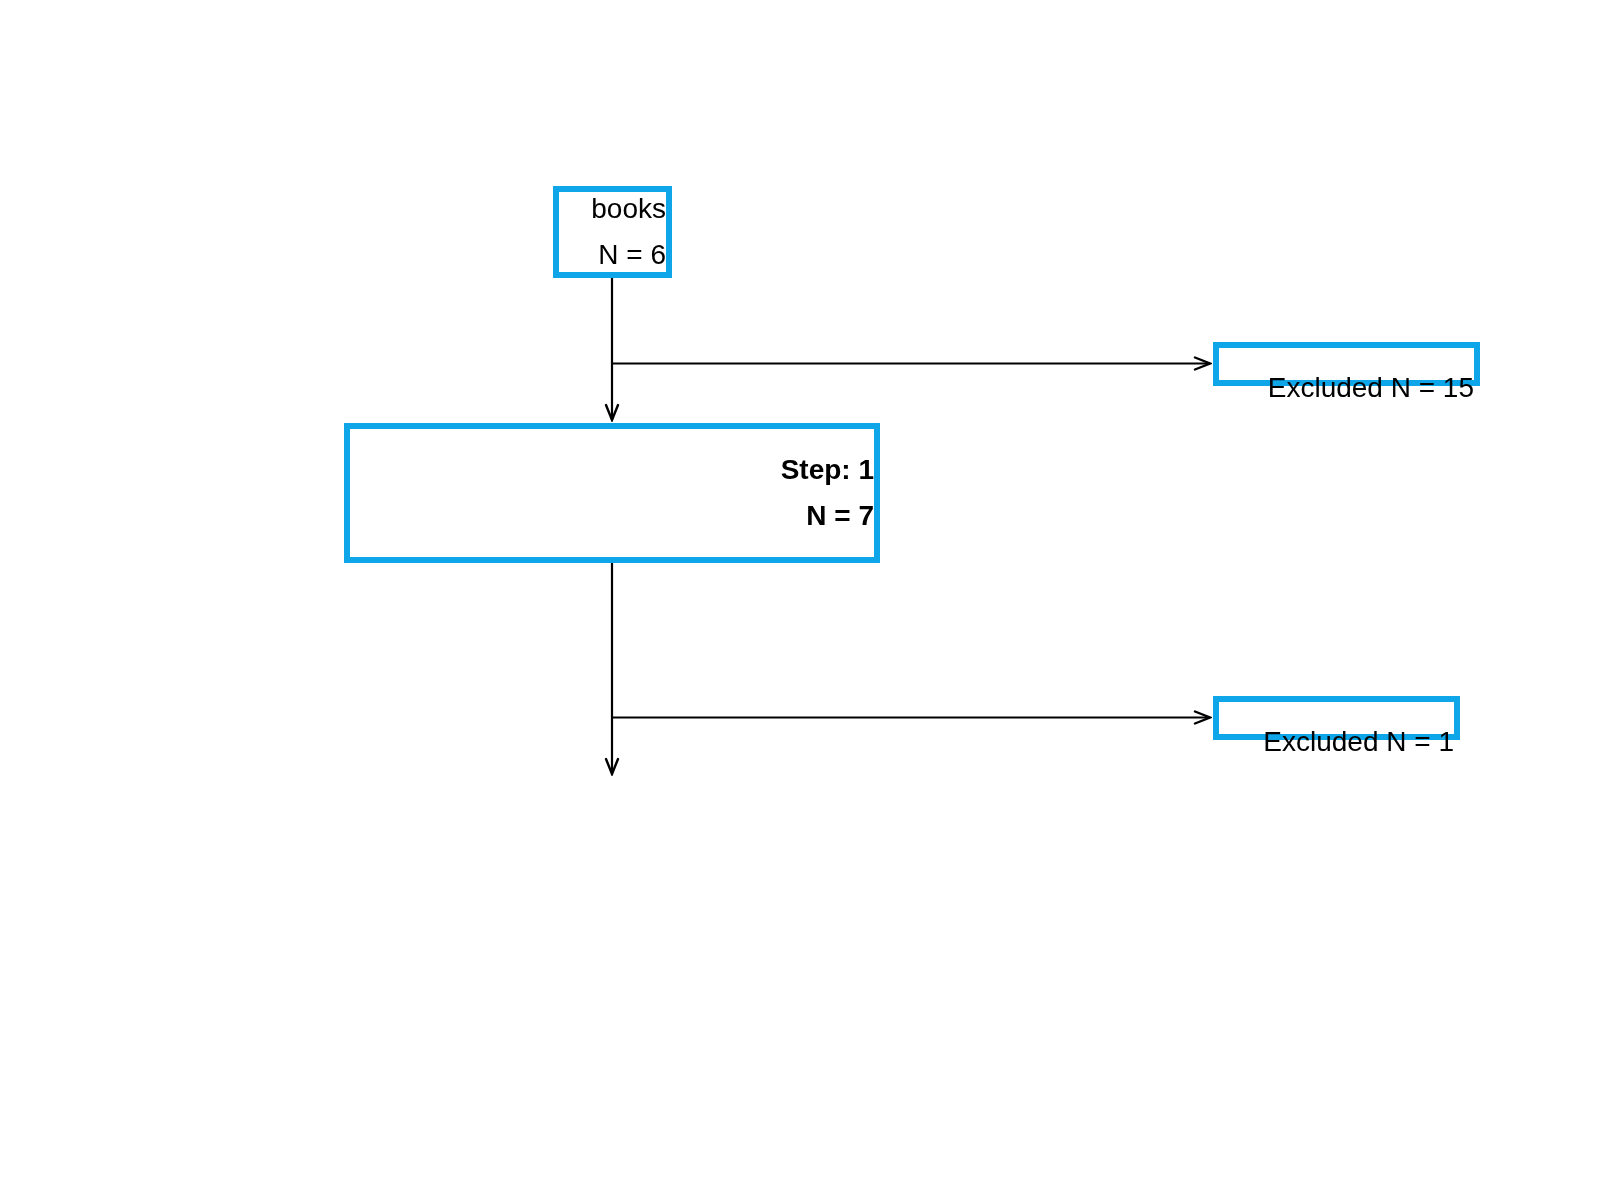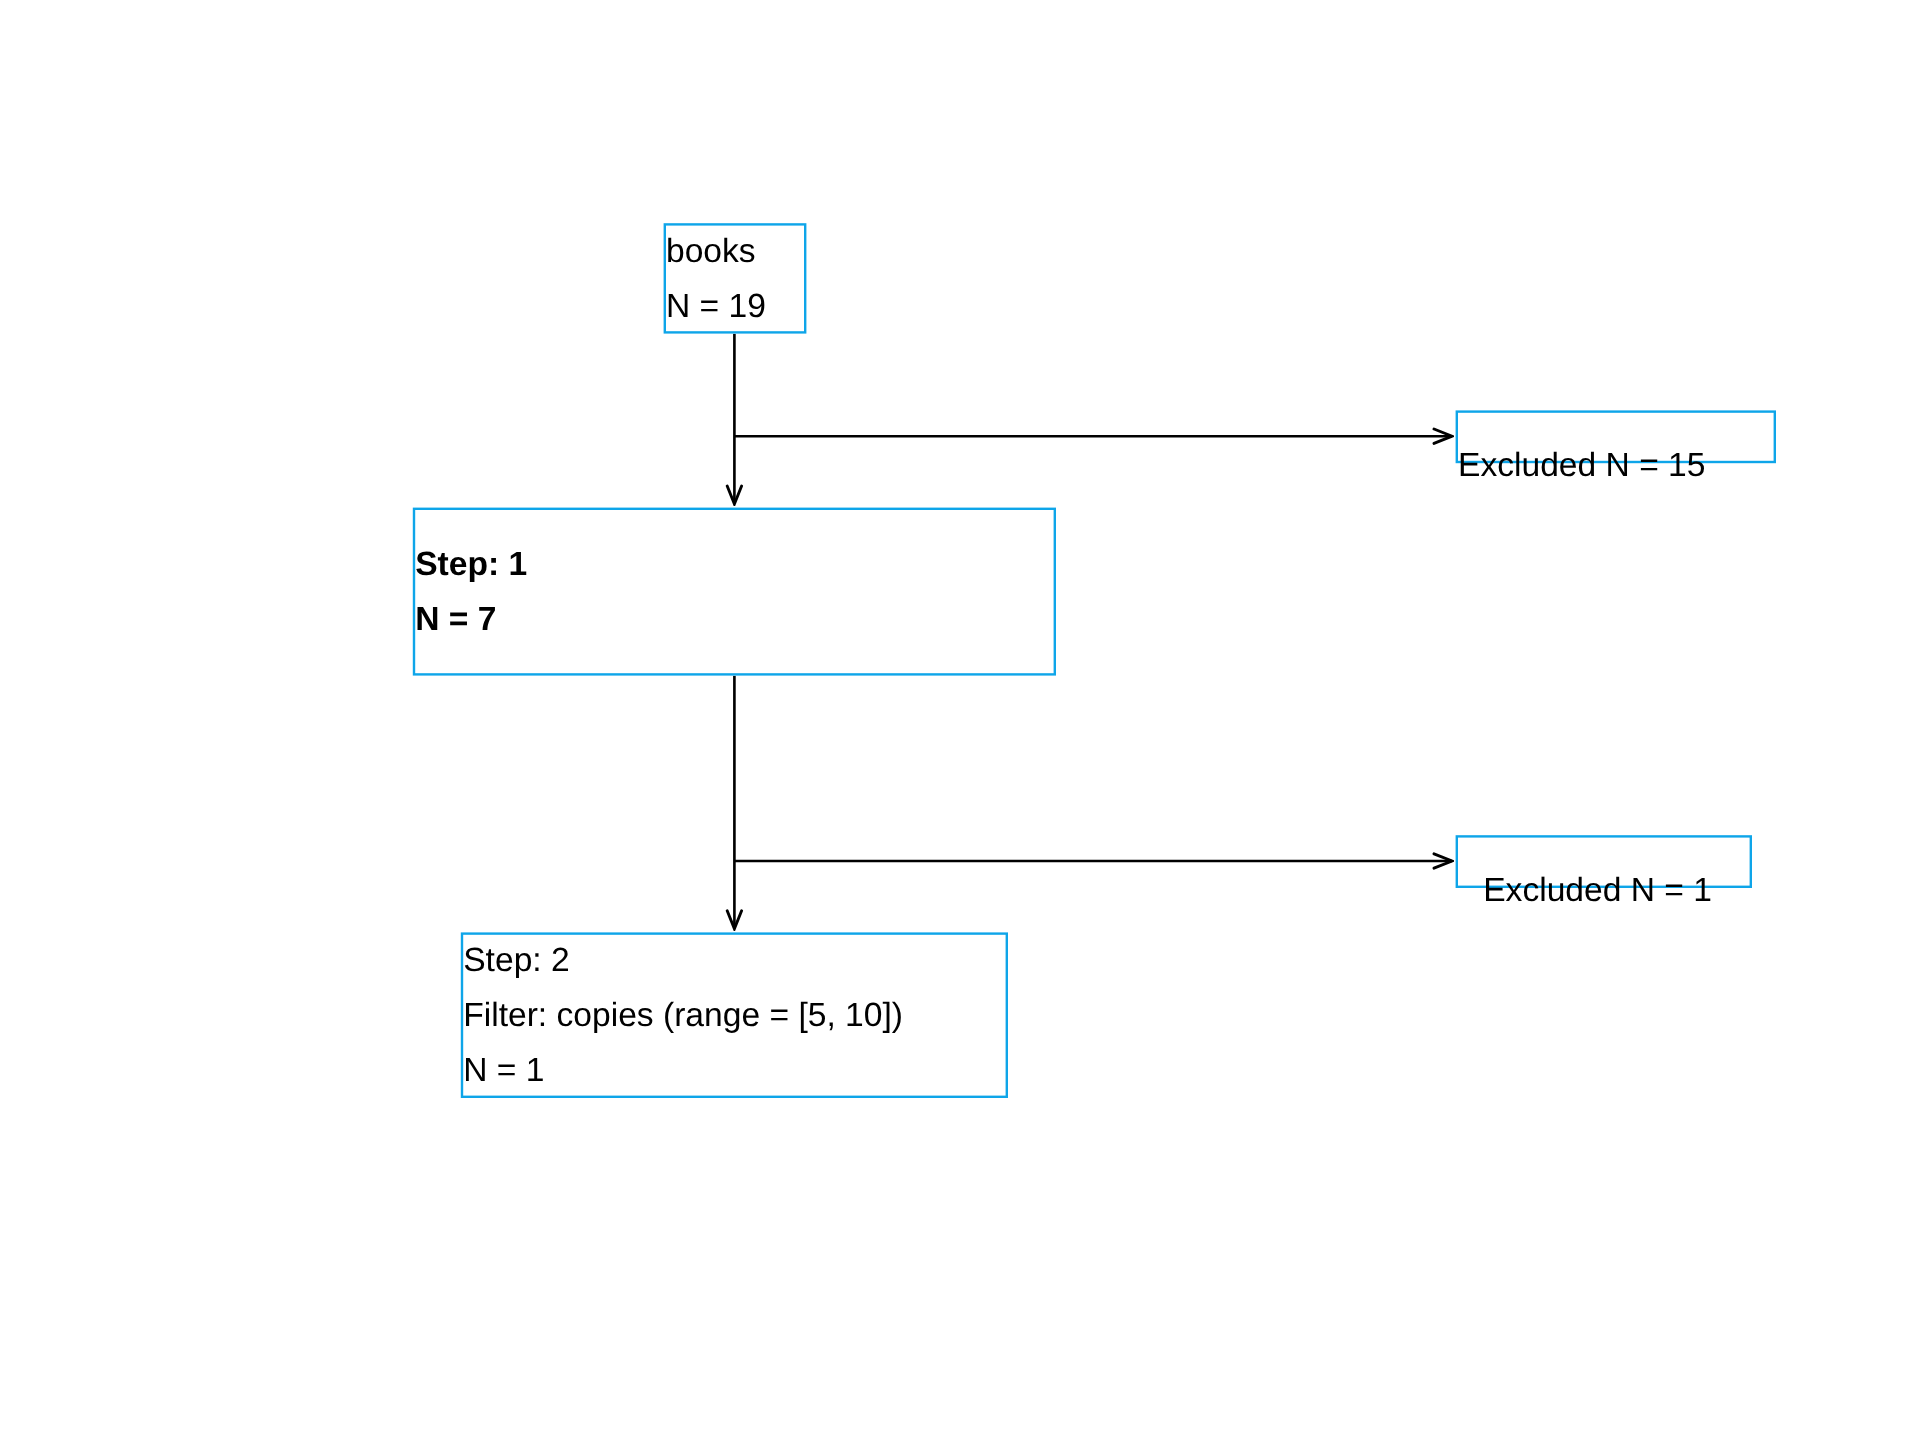--- a/index.html
+++ b/index.html
@@ -19,26 +19,26 @@
   .connectors {
     position: absolute;
     left: 0;
     top: 0;
     width: 1600px;
     height: 1200px;
   }
   .node {
     position: absolute;
     box-sizing: border-box;
-    border: 2px solid #0ea5e9;
+    border: 6px solid #0ea5e9;
     background: #ffffff;
     display: flex;
     flex-direction: column;
     justify-content: center;
-    align-items: flex-start;
+    align-items: flex-end;
     text-align: center;
     font-size: 28px;
   }
   .node .line {
     line-height: 46px;
     white-space: nowrap;
   }
   .node-source   { left: 553px;  top: 186px; width: 119px; height: 92px; }
   .node-step1    { left: 344px;  top: 423px; width: 536px; height: 140px; font-weight: bold; }
   .node-step2    { left: 384px;  top: 777px; width: 456px; height: 138px; }
@@ -62,35 +62,30 @@
       </marker>
     </defs>
     <line x1="612" y1="278" x2="612" y2="420" stroke="#000000" stroke-width="2.2" marker-end="url(#arrowhead)"></line>
     <line x1="612" y1="363.5" x2="1210" y2="363.5" stroke="#000000" stroke-width="2.2" marker-end="url(#arrowhead)"></line>
     <line x1="612" y1="563" x2="612" y2="774" stroke="#000000" stroke-width="2.2" marker-end="url(#arrowhead)"></line>
     <line x1="612" y1="717.5" x2="1210" y2="717.5" stroke="#000000" stroke-width="2.2" marker-end="url(#arrowhead)"></line>
   </svg>
 
   <div class="node node-source">
     <div class="line">books</div>
-    <div class="line">N = 19</div>
+    <div class="line">N = 6</div>
   </div>
 
   <div class="node node-excluded1">
     <div class="line">Excluded N = 15</div>
   </div>
 
   <div class="node node-step1">
     <div class="line">Step: 1</div>
     <div class="line">N = 7</div>
   </div>
 
   <div class="node node-excluded2">
     <div class="line">Excluded N = 1</div>
   </div>
 
-  <div class="node node-step2">
-    <div class="line">Step: 2</div>
-    <div class="line">Filter: copies (range = [5, 10])</div>
-    <div class="line">N = 1</div>
-  </div>
 
 </div>
 
 </body></html>

